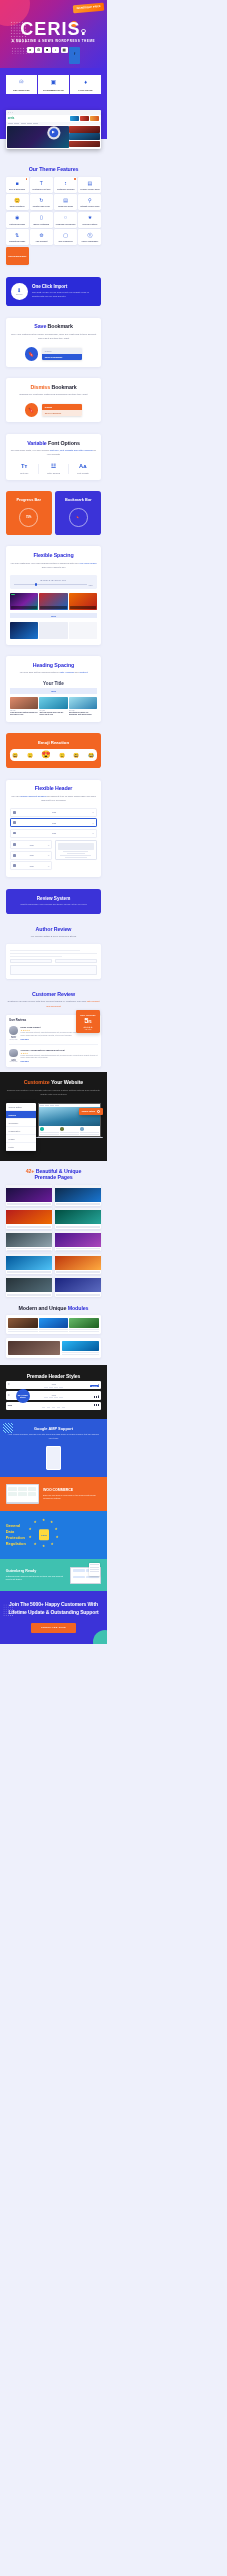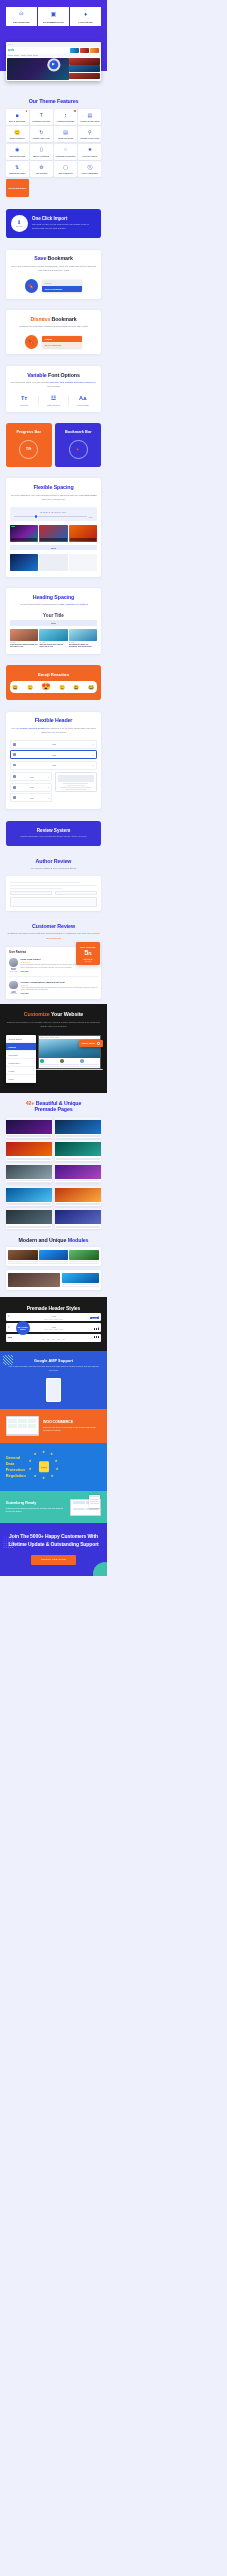--- a/index.html
+++ b/index.html
@@ -282,20 +282,38 @@
     padding:3.6px 10px;border-radius:1.1px;margin-top:6.4px}
   .ctadots{position:absolute;left:2.8px;top:13px;width:10px;height:13px;
     background-image:radial-gradient(rgba(255,255,255,.45) 28%,transparent 29%);background-size:2.1px 2.1px}
   .ctablob{position:absolute;right:-10px;bottom:-10px;width:24px;height:24px;border-radius:50%;background:#3fc1b0}
 </style>
 </head>
 <body>
 
 <div class="page">
 
+  <div class="hero">
+    <div class="blob b1"></div>
+    <div class="blob b2"></div>
+    <div class="ring"></div>
+    <div class="dotgrid"></div>
+    <div class="dotgrid2"></div>
+    <div class="badge">INCREDIBLE PRICE</div>
+    <div class="logo">CERIS.</div>
+    <div class="tagline">A MAGAZINE &amp; NEWS WORDPRESS THEME</div>
+    <div class="pill-row">
+      <div class="pill">●</div>
+      <div class="pill">⚙</div>
+      <div class="pill">■</div>
+      <div class="pill">↕</div>
+      <div class="pill">▦</div>
+      <div class="pill dark">f</div>
+    </div>
+  </div>
 
   <div class="cards3">
     <div class="c3">
       <div class="ic">♾</div>
       <div class="lb">GET SUPPORT</div>
     </div>
     <div class="c3">
       <div class="ic">▣</div>
       <div class="lb">DOCUMENTATION</div>
     </div>

